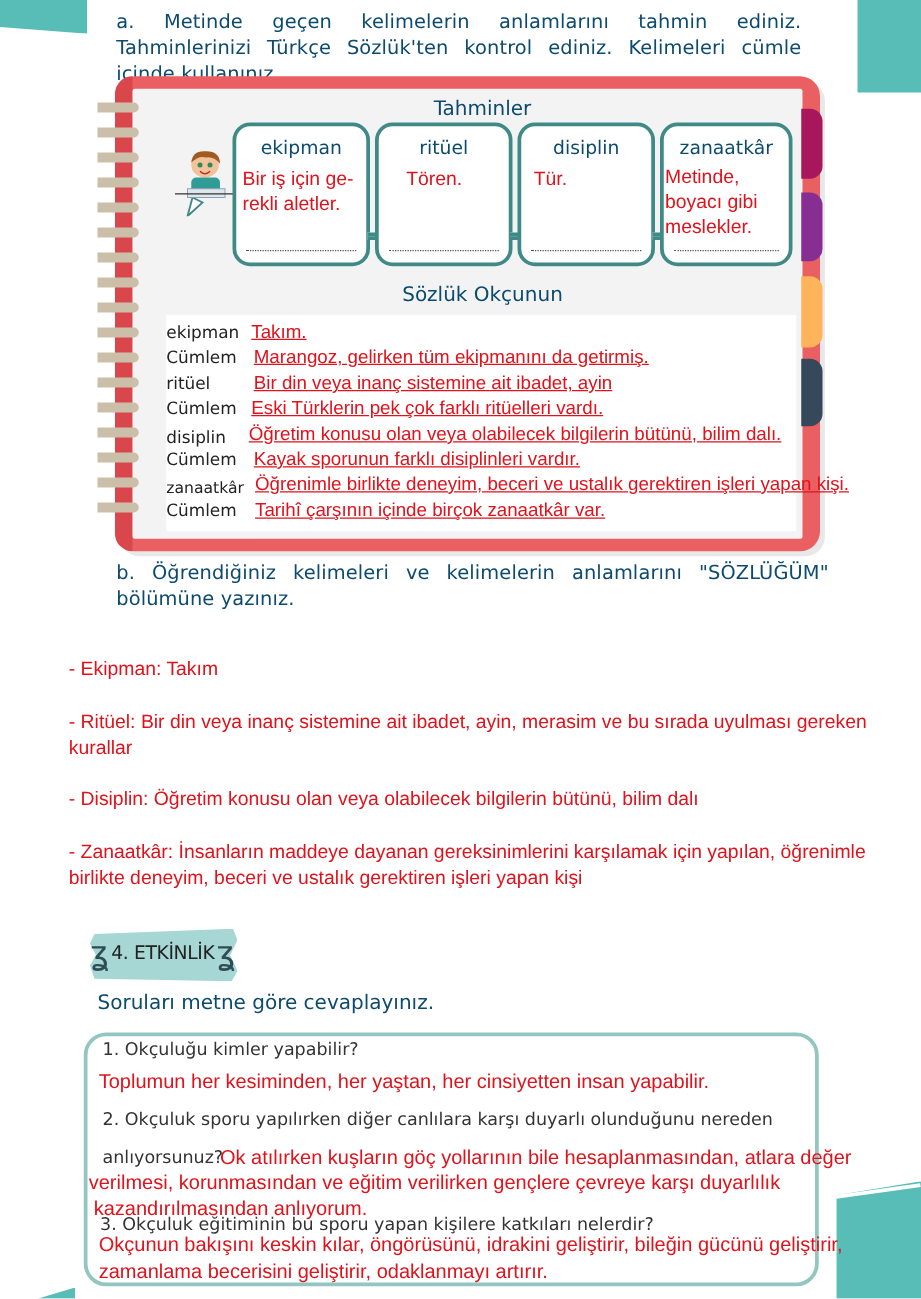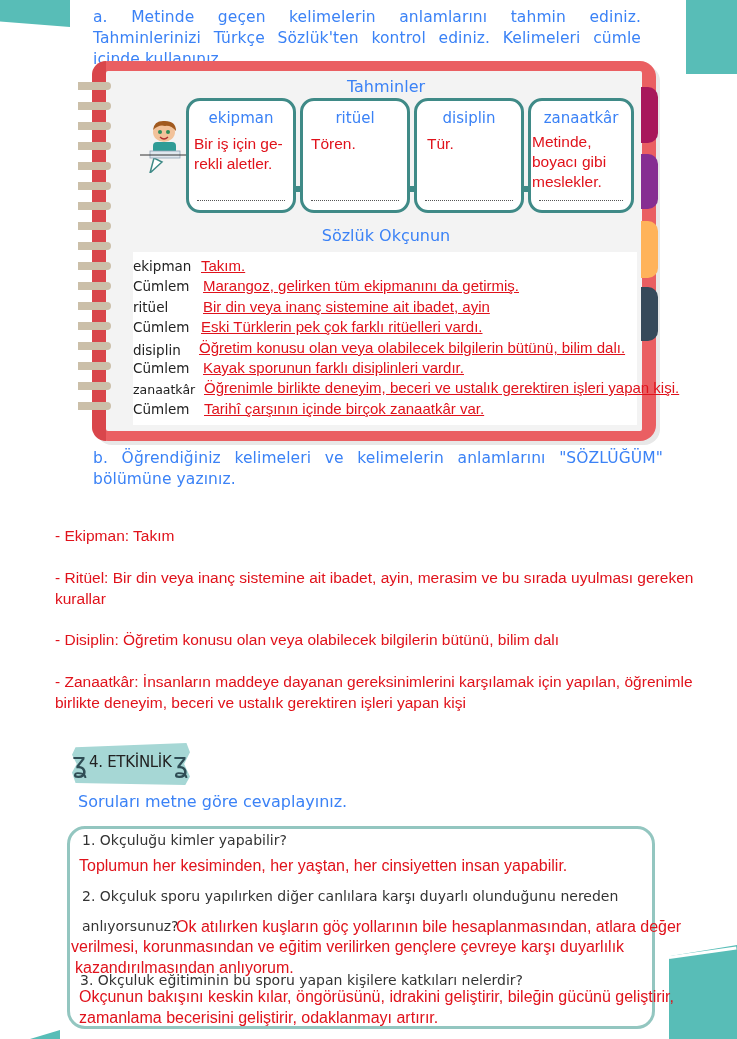--- a/index.html
+++ b/index.html
@@ -1,20 +1,20 @@
 <!DOCTYPE html>
 <html><head>
 <meta charset="utf-8">
 <style>
   * { box-sizing: border-box; margin: 0; padding: 0; }
   html, body { width: 737px; height: 1039px; overflow: hidden; background: #ffffff; }
   body { position: relative; font-family: "DejaVu Sans", sans-serif; color: #1e1e1e; }
 
   .ans { color: #e0121b; font-family: "Liberation Sans", sans-serif; }
-  .hand { font-family: "DejaVu Sans", sans-serif; color: #3b82f6; }
+  .hand { font-family: "DejaVu Sans", sans-serif; color: #0c4a6e; }
 
   
   .teal-tl { position: absolute; left: 0; top: 0; width: 70px; height: 27px; background: #58bdb7; clip-path: polygon(0 0, 100% 0, 100% 100%, 0 80%); }
   .teal-tr { position: absolute; left: 686px; top: 0; width: 51px; height: 74px; background: #58bdb7; }
   .teal-br { position: absolute; left: 669px; top: 945px; width: 68px; height: 94px; background: #58bdb7; clip-path: polygon(0 12%, 100% 0, 100% 100%, 0 100%); }
   .teal-br-line { position: absolute; left: 669px; top: 956px; width: 68px; height: 3px; background: #ffffff; transform: rotate(-8deg); transform-origin: left; }
   .teal-bl { position: absolute; left: 30px; top: 1030px; width: 30px; height: 9px; background: #58bdb7; clip-path: polygon(0 100%, 100% 0, 100% 100%); }
 
   .instr { position: absolute; left: 93px; width: 548px; font-size: 15.5px; line-height: 21px; letter-spacing: 0.1px; }
   .instr-a { top: 7px; text-align: justify; }
@@ -122,21 +122,21 @@
   <div class="word hand">ekipman</div>
   <div class="guess ans">
     <div>Bir iş için ge-</div>
     <div>rekli aletler.</div>
   </div>
   <div class="dots"></div>
 </div>
 <div class="connector" style="left:294px"></div>
 <div class="guess-box" style="left:300px">
   <div class="word hand">ritüel</div>
-  <div class="guess ans" style="left:8px">
+  <div class="guess ans" style="left:22px">
     <div>Tören.</div>
   </div>
   <div class="dots"></div>
 </div>
 <div class="connector" style="left:408px"></div>
 <div class="guess-box" style="left:414px">
   <div class="word hand">disiplin</div>
   <div class="guess ans" style="left:10px">
     <div>Tür.</div>
   </div>

